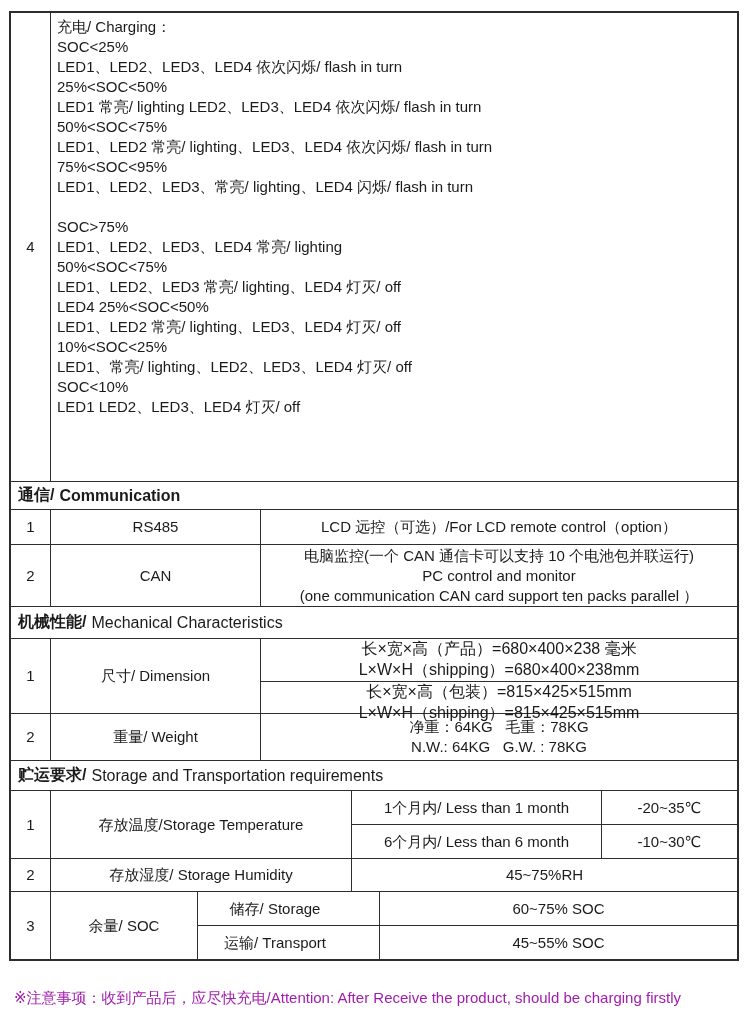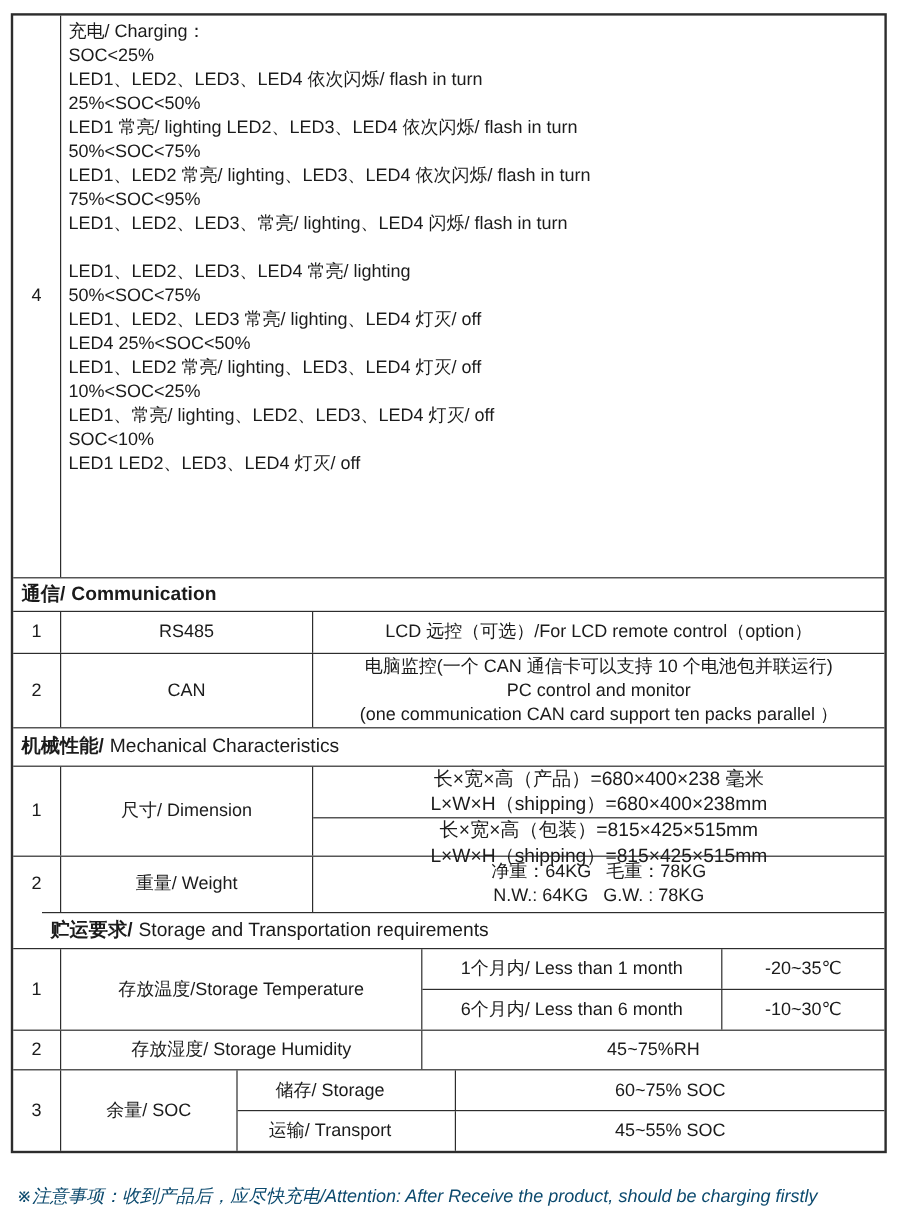--- a/index.html
+++ b/index.html
@@ -34,21 +34,21 @@
   .led-value .line { white-space:pre; line-height:22px; font-size:15px; }
 
   .line { white-space:pre; }
   .cell .line { line-height:20px; }
 
   .row-rs485 { height:35px; }
   .row-can { height:62px; }
   .mech-header { height:32px; }
   .row-dimension { height:75px; }
   .row-weight { height:47px; }
-  .stor-header { height:30px;margin-left:24px; }
+  .stor-header { height:30px; }
   .row-temp { height:68px; }
   .row-humidity { height:33px; }
   .row-soc { height:68px; }
 
   .subcol { flex:1; min-width:0; display:flex; flex-direction:column;
     border-left:1.5px solid #2d2d2d; }
   .subrow { flex:1; display:flex; min-height:0; }
   .subrow + .subrow { border-top:1.5px solid #2d2d2d; }
   .subrow .cell:first-child { border-left:none; }
 
@@ -56,21 +56,21 @@
     align-items:center; justify-content:center; }
   .dim-sub + .dim-sub { border-top:1.5px solid #2d2d2d; }
 
   .temp-cond { width:249px; flex:none; }
   .temp-val { flex:1; }
   .soc-name1 { width:147px; flex:none; }
   .soc-cond { width:154px; flex:none; border-left:1.5px solid #2d2d2d; }
   .soc-val { flex:1;margin-left:27px; }
 
   .footnote { position:absolute; left:14px; top:988px; width:730px;
-    font-size:15px; line-height:20px; color:#0c4a6e; white-space:pre;font-style:italic; }
+    font-size:15px; line-height:20px; color:#a21caf; white-space:pre; }
 </style>
 </head>
 <body>
 
 <div class="page">
 
   <div class="spec-table">
 
     <div class="trow led-row">
       <div class="cell col-num">
@@ -83,20 +83,21 @@
             <div class="line">LED1、LED2、LED3、LED4 依次闪烁/ flash in turn</div>
             <div class="line">25%&lt;SOC&lt;50%</div>
             <div class="line">LED1 常亮/ lighting LED2、LED3、LED4 依次闪烁/ flash in turn</div>
             <div class="line">50%&lt;SOC&lt;75%</div>
             <div class="line">LED1、LED2 常亮/ lighting、LED3、LED4 依次闪烁/ flash in turn</div>
             <div class="line">75%&lt;SOC&lt;95%</div>
             <div class="line">LED1、LED2、LED3、常亮/ lighting、LED4 闪烁/ flash in turn</div>
             <div class="line">&nbsp;</div>
           </div>
         <div>
+            <div class="line">SOC&gt;75%</div>
             <div class="line">LED1、LED2、LED3、LED4 常亮/ lighting</div>
             <div class="line">50%&lt;SOC&lt;75%</div>
             <div class="line">LED1、LED2、LED3 常亮/ lighting、LED4 灯灭/ off</div>
             <div class="line">LED4 25%&lt;SOC&lt;50%</div>
             <div class="line">LED1、LED2 常亮/ lighting、LED3、LED4 灯灭/ off</div>
             <div class="line">10%&lt;SOC&lt;25%</div>
             <div class="line">LED1、常亮/ lighting、LED2、LED3、LED4 灯灭/ off</div>
             <div class="line">SOC&lt;10%</div>
             <div class="line">LED1 LED2、LED3、LED4 灯灭/ off</div>
           </div>

